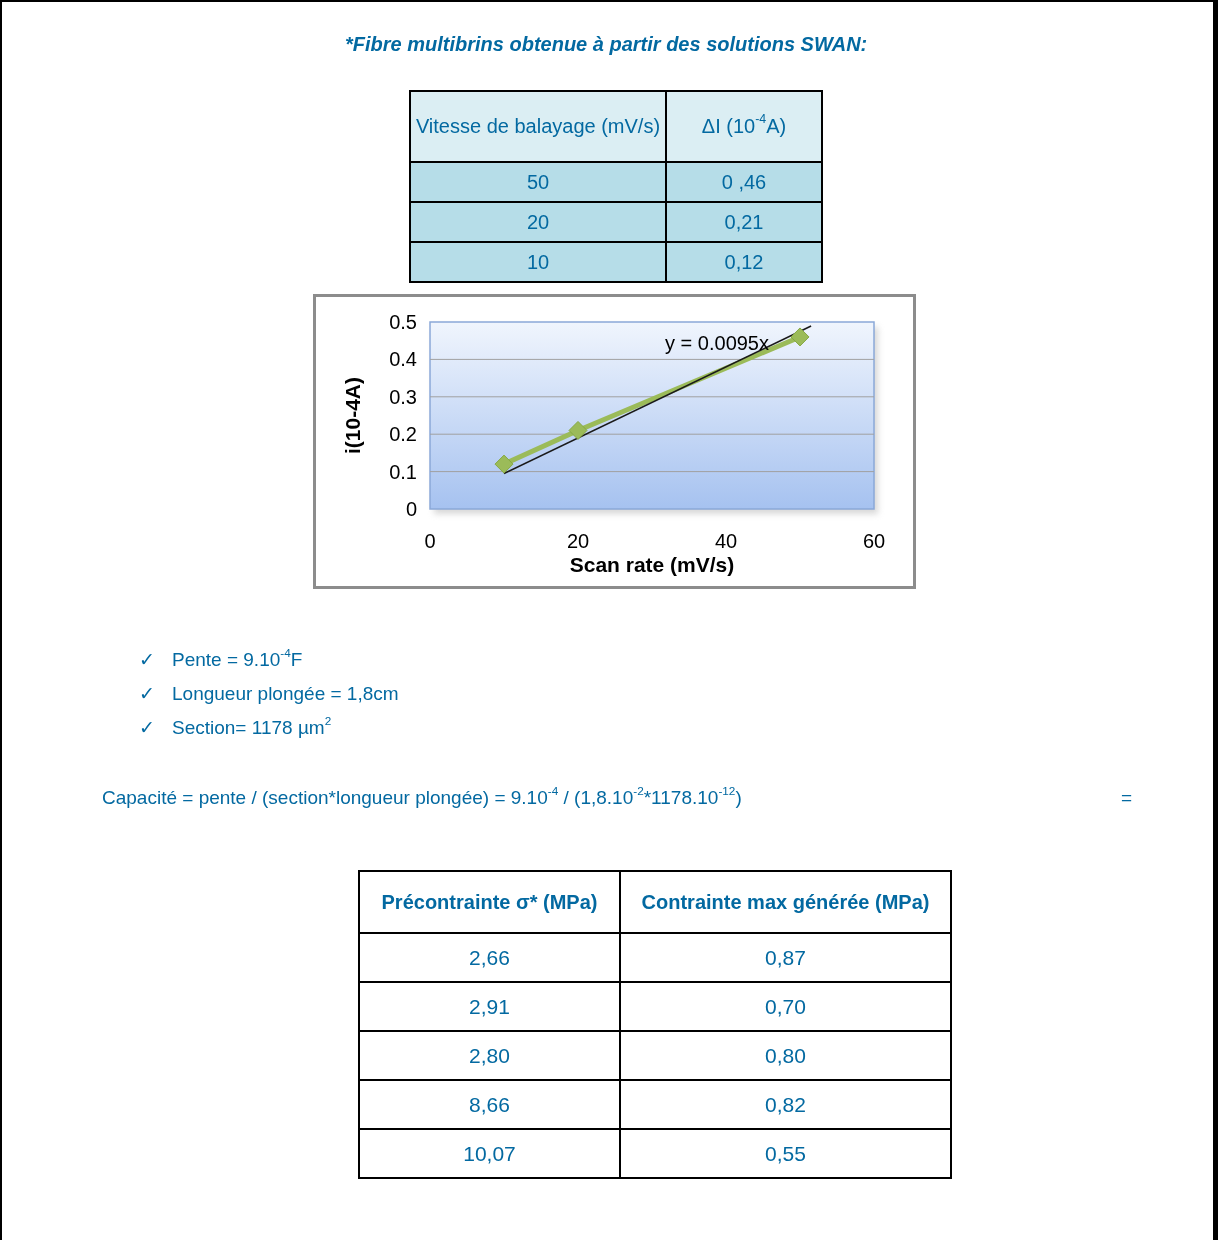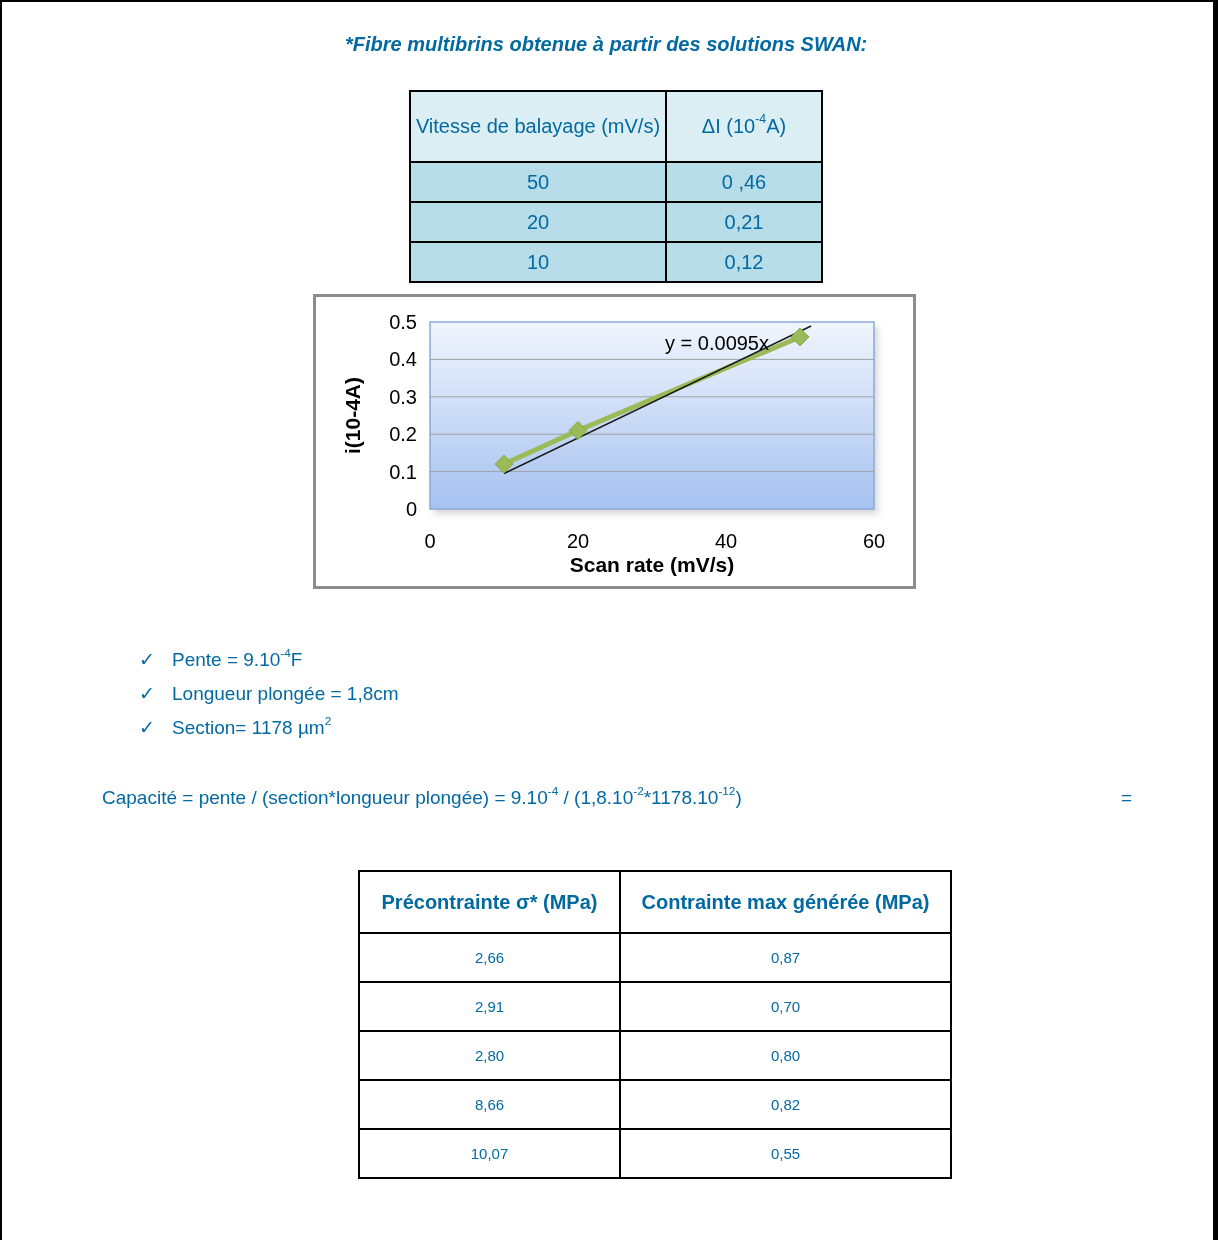--- a/index.html
+++ b/index.html
@@ -22,21 +22,21 @@
   
   .checklist{position:absolute;left:137px;top:646px;font-size:19px;}
   .check-item{display:flex;align-items:baseline;height:34px;}
   .check-mark{width:33px;flex:0 0 33px;}
   
   .capacity{position:absolute;left:100px;top:777px;width:1030px;font-size:19px;line-height:37px;}
   .cap-line1{display:flex;justify-content:space-between;gap:27px;}
   
   .stress-table{position:absolute;left:316px;top:868px;background:#fff;margin-left:40px;}
   .stress-table th{border:2px solid #000;font-size:20px;font-weight:bold;height:60px;text-align:center;vertical-align:middle;padding:0;}
-  .stress-table td{border:2px solid #000;font-size:15px;height:47px;text-align:center;vertical-align:middle;padding:0;}
+  .stress-table td{border:2px solid #000;font-size:21px;height:47px;text-align:center;vertical-align:middle;padding:0;}
   sup{font-size:0.62em;line-height:0;position:relative;top:-0.15em;}
 </style>
 </head>
 <body>
 
 <div class="page">
 
   <div class="doc-title">*Fibre multibrins obtenue à partir des solutions SWAN:</div>
 
   <table class="scan-table">

